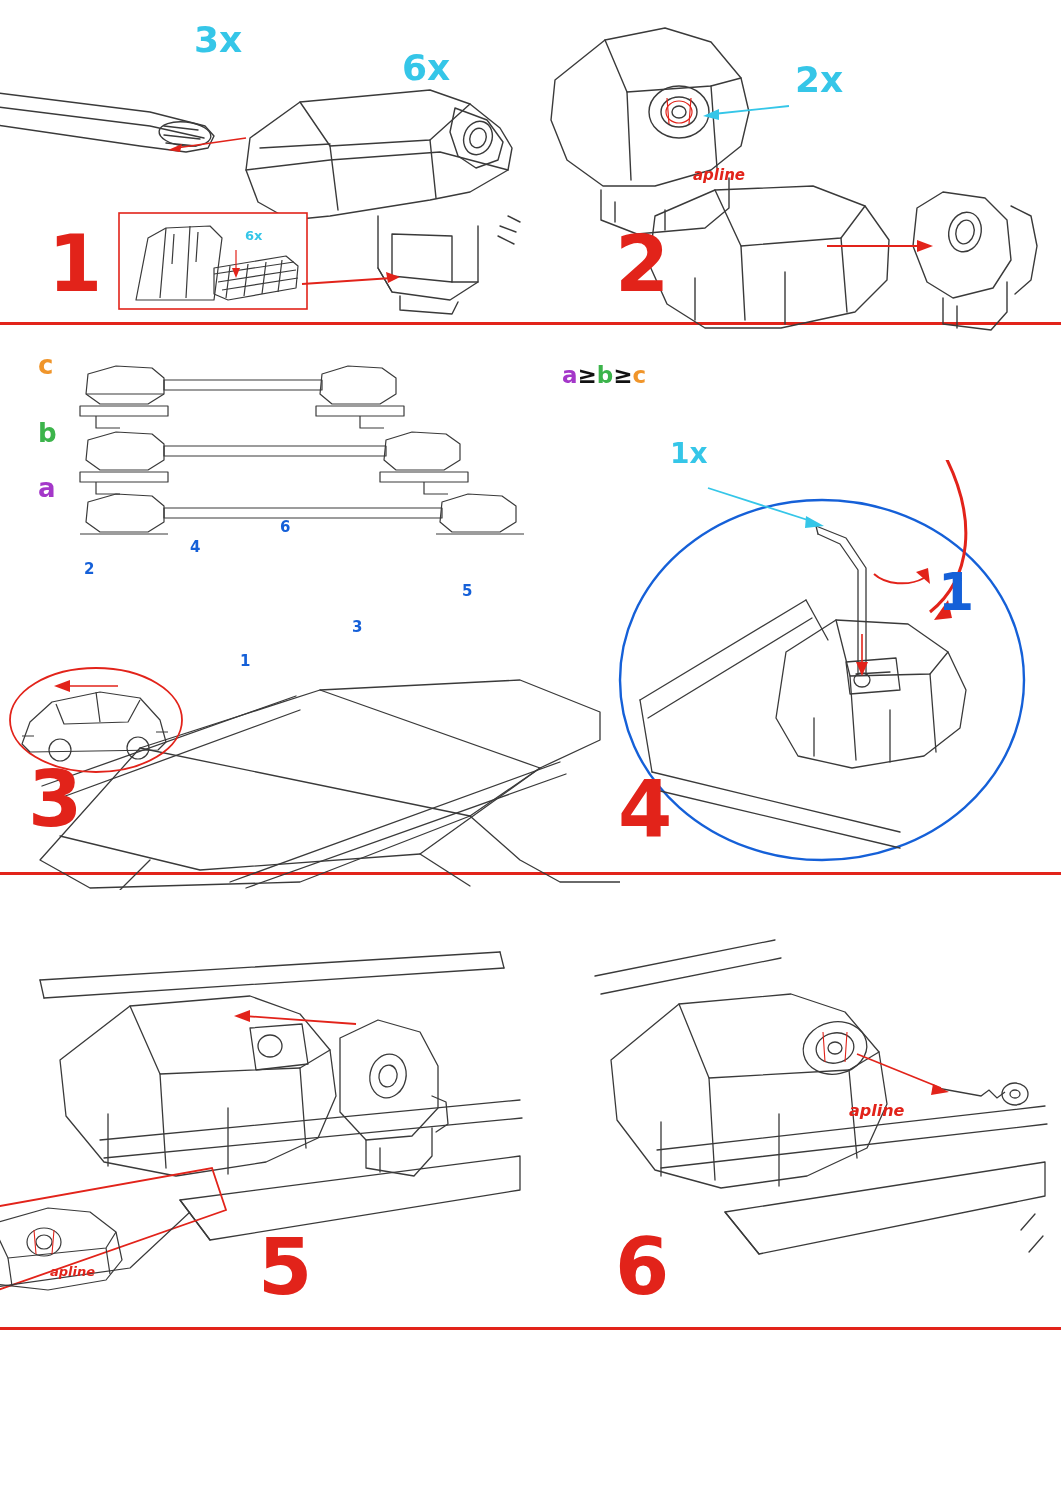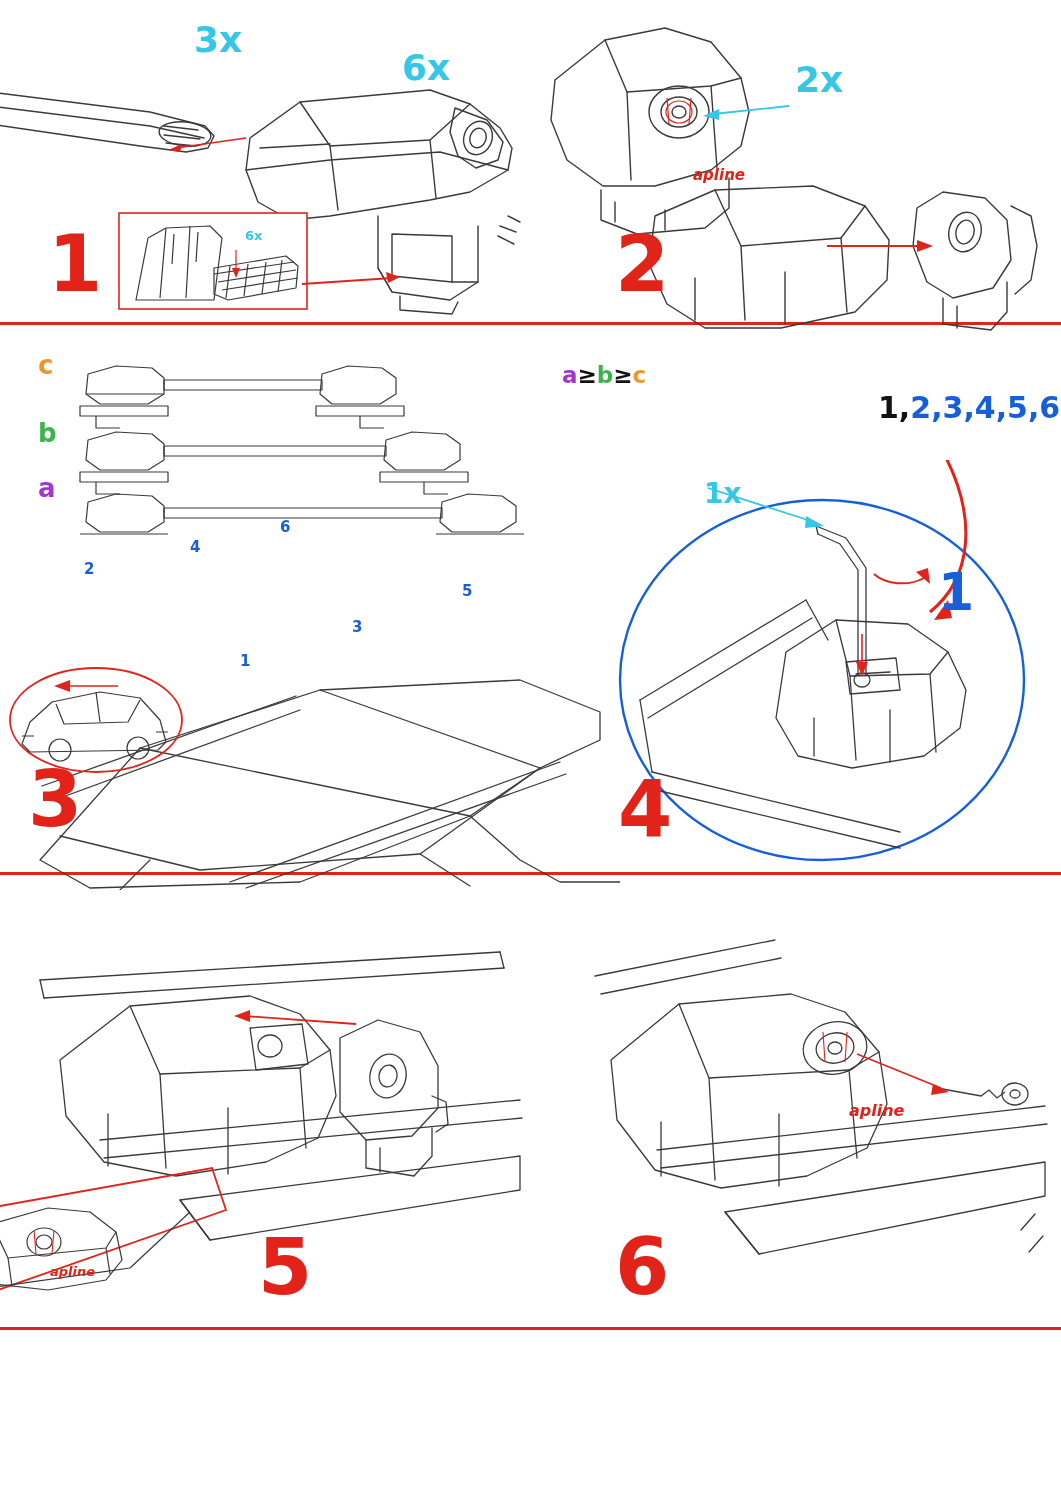--- a/index.html
+++ b/index.html
@@ -44,21 +44,21 @@
     position:absolute;
     font-family:"DejaVu Sans", sans-serif;
     font-weight:bold;
     color:#35c6e8;
     font-size:36px;
     line-height:1;
   }
   .qty.q3x{left:194px;top:22px;}
   .qty.q6x{left:402px;top:50px;}
   .qty.q2x{left:795px;top:62px;}
-  .qty.q1x{left:704px;top:440px;font-size:28px;margin-top:40px;}
+  .qty.q1x{left:670px;top:440px;font-size:28px;}
 
   .qty-small{
     position:absolute;
     font-family:"DejaVu Sans", sans-serif;
     font-weight:bold;
     color:#35c6e8;
     font-size:13px;
   }
 
   
@@ -369,23 +369,20 @@
       <path d="M334 160 L348 140 L352 158 Z" fill="#e2231a"></path>
 
       <g stroke="#35c6e8" stroke-width="1.8" fill="none">
         <path d="M108 28 L214 62"></path>
       </g>
       <path d="M224 66 L206 56 L205 68 Z" fill="#35c6e8"></path>
     </svg>
   </div>
 
   <div class="qty q1x">1x</div>
-  <div class="order-seq">
-    <span class="n1">1,</span><span class="nblue">2,3,4,5,6</span>
-  </div>
   <div class="bignum-blue">1</div>
   <div class="stepnum s4">4</div>
 
   <div class="panel" style="left:0;top:880px;width:545px;height:440px;">
     <svg width="545" height="440" viewBox="0 0 545 440">
       <g fill="none" stroke="#3a3a3a" stroke-width="1.3" stroke-linejoin="round" stroke-linecap="round">
 
         <path d="M40 80 L500 52 M44 98 L504 68"></path>
         <path d="M40 80 L44 98 M500 52 L504 68"></path>
         <path d="M100 240 L520 200 M104 258 L522 218"></path>

